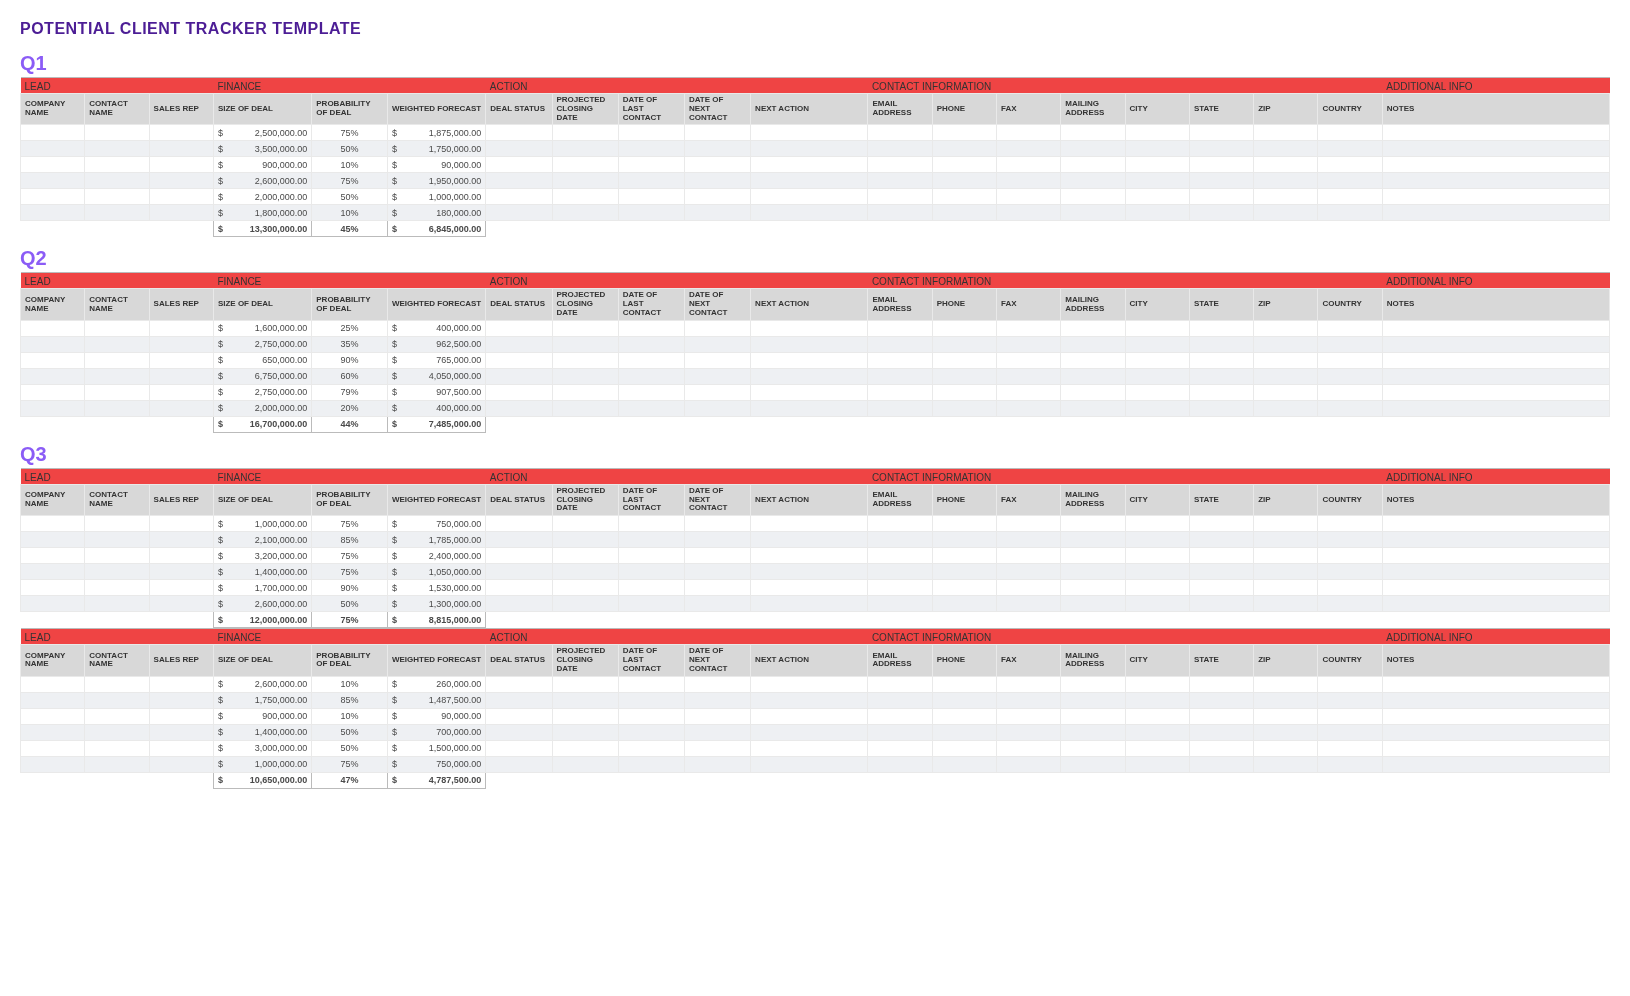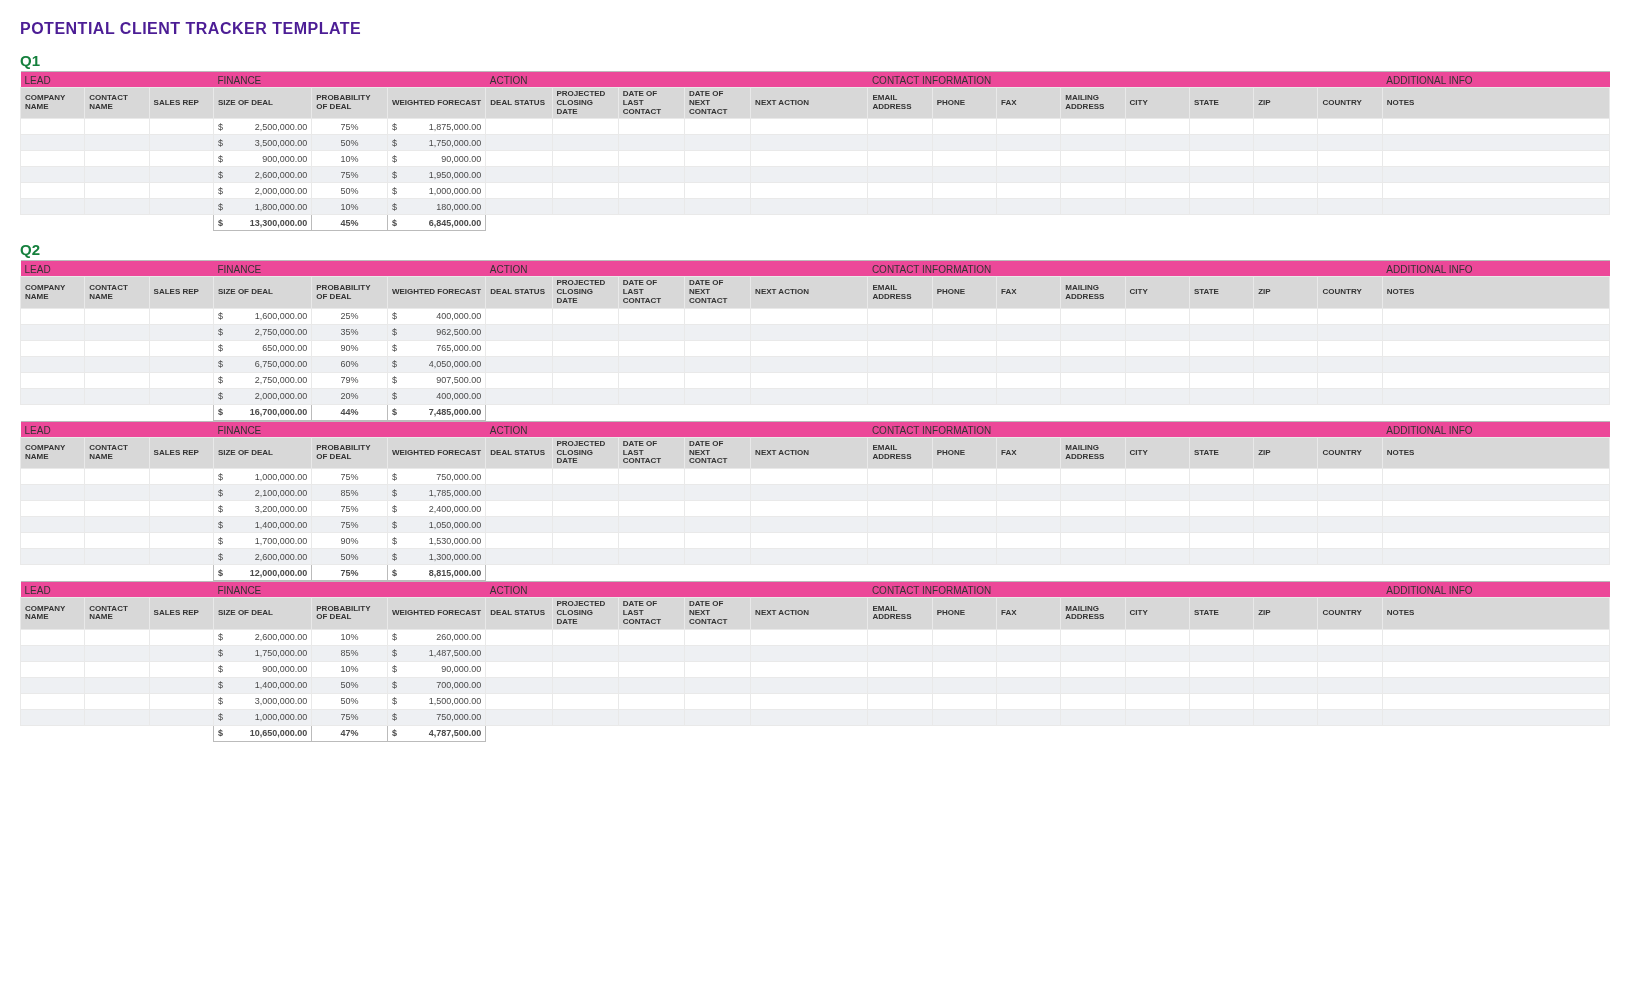--- a/index.html
+++ b/index.html
@@ -12,23 +12,23 @@
     background: #fff;
   }
   .title {
     font-size: 16px;
     font-weight: bold;
     letter-spacing: 0.5px;
     color: #4c1d95;
     margin-bottom: 14px;
   }
   .quarter-label {
-    font-size: 15px;
+    font-size: 20px;
     font-weight: bold;
-    color: #15803d;
+    color: #8b5cf6;
     margin-top: 10px;
     margin-bottom: 2px;
   }
   table {
     border-collapse: collapse;
     width: 100%;
     table-layout: fixed;
   }
   td, th {
     border: 1px solid #e9e9e9;
@@ -40,21 +40,21 @@
     vertical-align: middle;
   }
   .group-header td {
     border: none;
     border-top: 1px solid #bbb;
     font-size: 10px;
     font-weight: normal;
     color: #333;
     padding-top: 3px;
     padding-bottom: 1px;
-    background: #ec4899;
+    background: #ef4444;
   }
   .col-header td {
     background: #d8d8d8;
     font-weight: bold;
     font-size: 8px;
     color: #333;
     line-height: 1.1;
     white-space: normal;
     height: 24px;
     vertical-align: middle;
@@ -608,20 +608,21 @@
           <td class="blank"></td>
           <td class="blank"></td>
           <td class="blank"></td>
           <td class="blank"></td>
           <td class="blank"></td>
           <td class="blank"></td>
           <td class="blank"></td>
         </tr>
       </tbody>
     </table>
+    <div class="quarter-label">Q3</div>
     <table>
 <colgroup>
   <col class="c-lead">
         <col class="c-lead">
         <col class="c-lead">
   <col class="c-fin">
         <col class="c-prob">
         <col class="c-fin">
   <col class="c-action">
         <col class="c-action">

